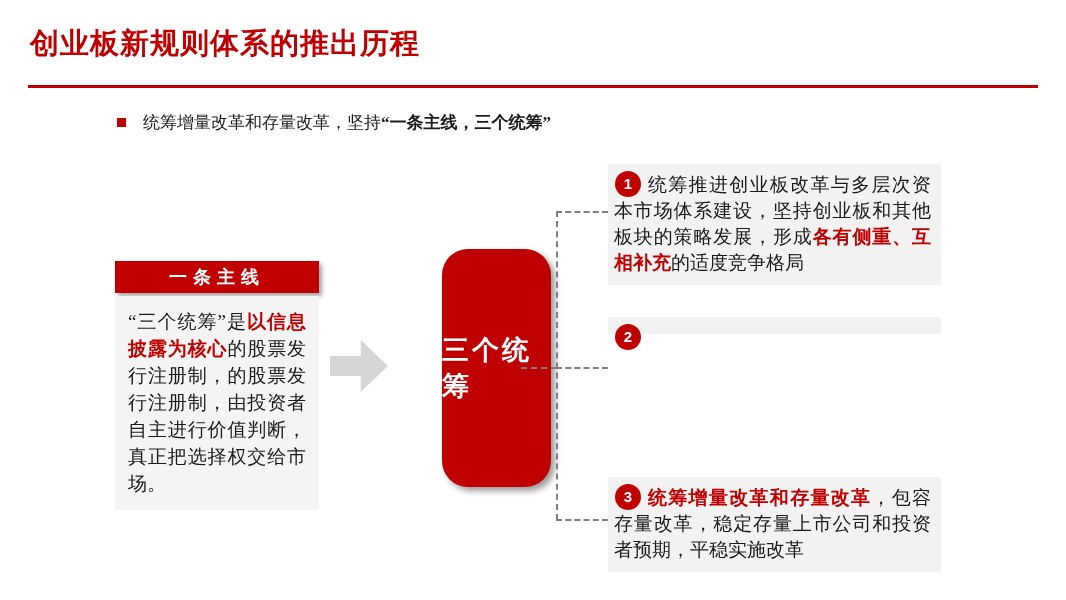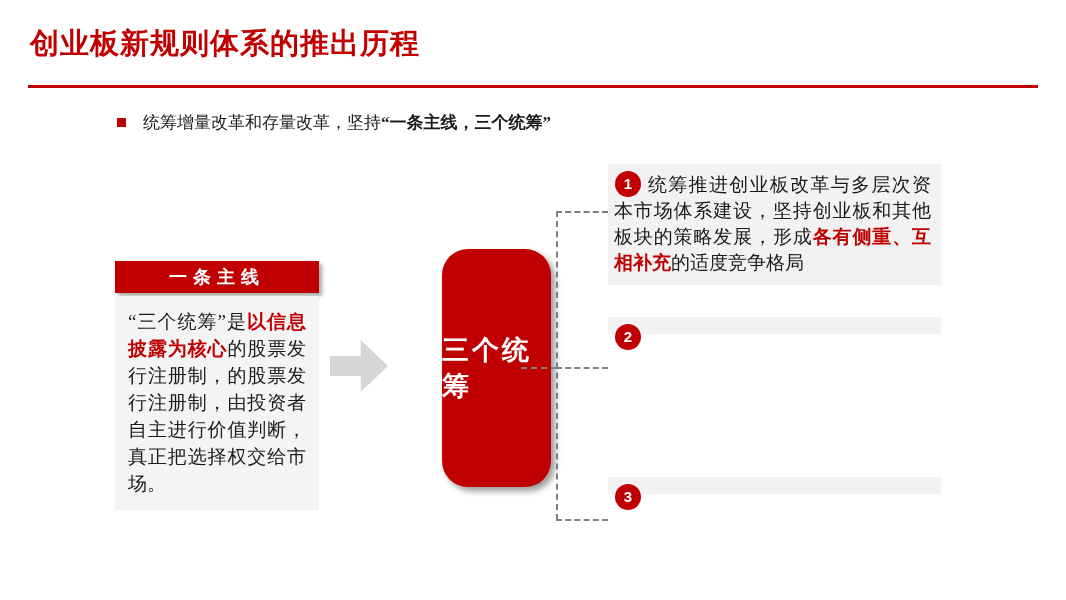--- a/index.html
+++ b/index.html
@@ -104,15 +104,16 @@
     <span class="num">1</span>
     <p><span>统筹推进创业板改革与多层次资本市场体系建设，坚持创业板和其他板块的策略发展，形成</span><span class="rb">各有侧重、互相补充</span><span>的适度竞争格局</span></p>
   </div>
 
   <div class="item" style="top:317px">
     <span class="num">2</span>
   </div>
 
   <div class="item" style="top:477px">
     <span class="num">3</span>
+    <p><span class="rb">统筹增量改革和存量改革</span><span>，包容存量改革，稳定存量上市公司和投资者预期，平稳实施改革</span></p>
   </div>
 
 </div>
 
 </body></html>

